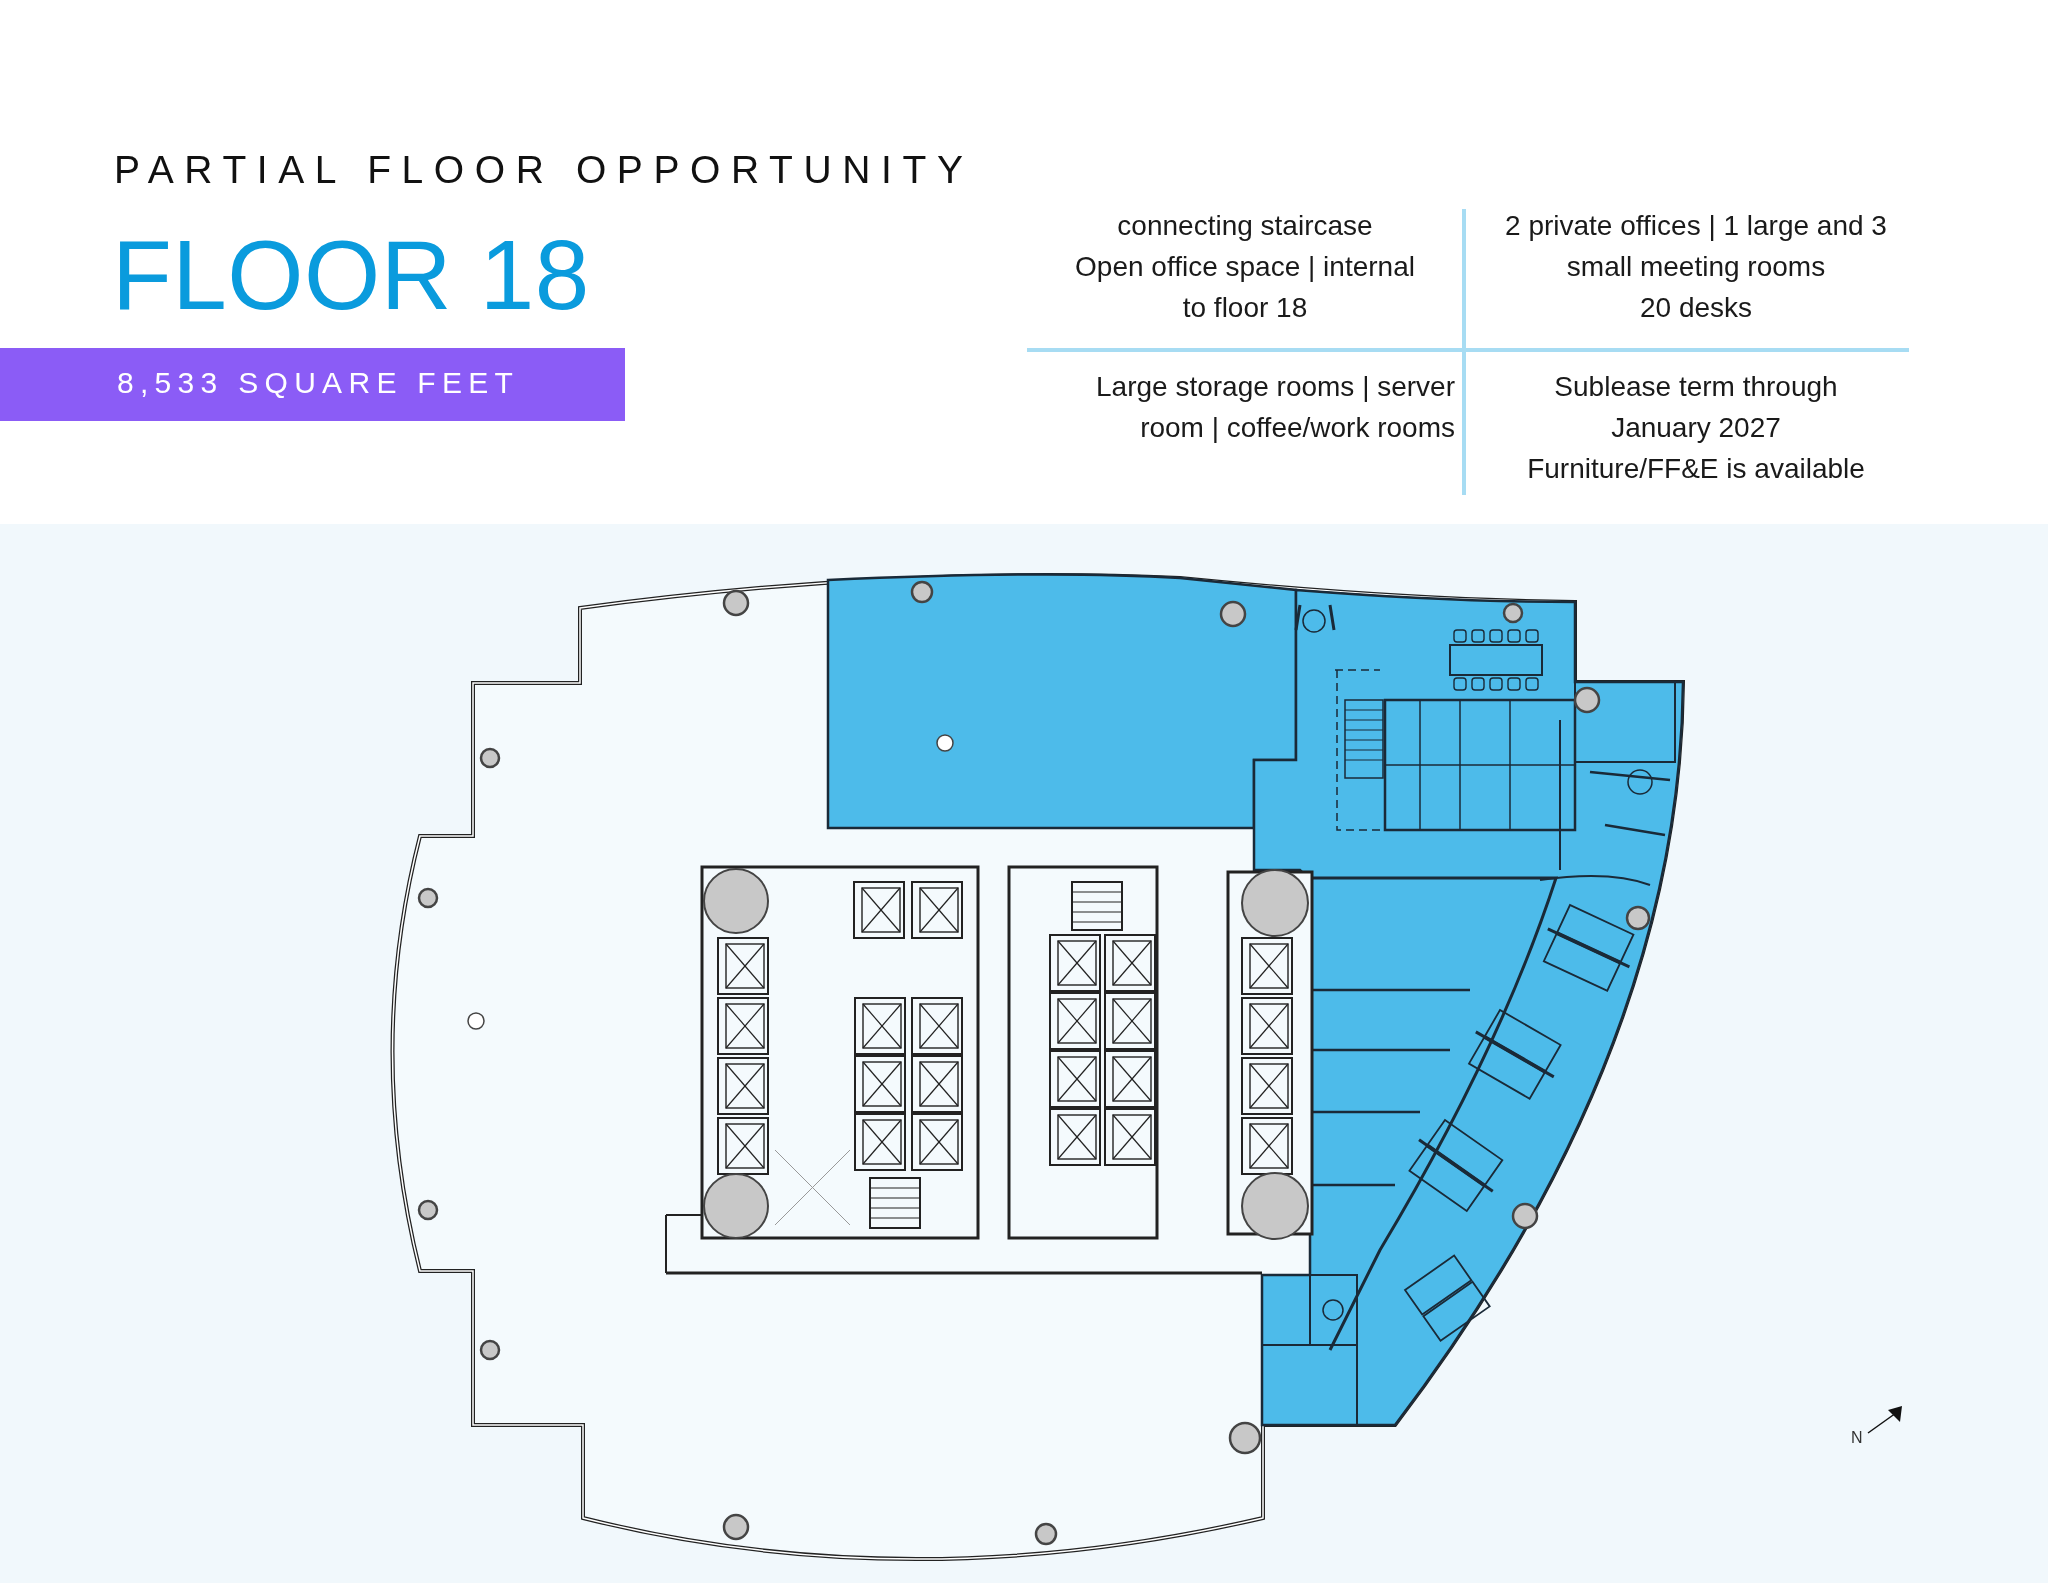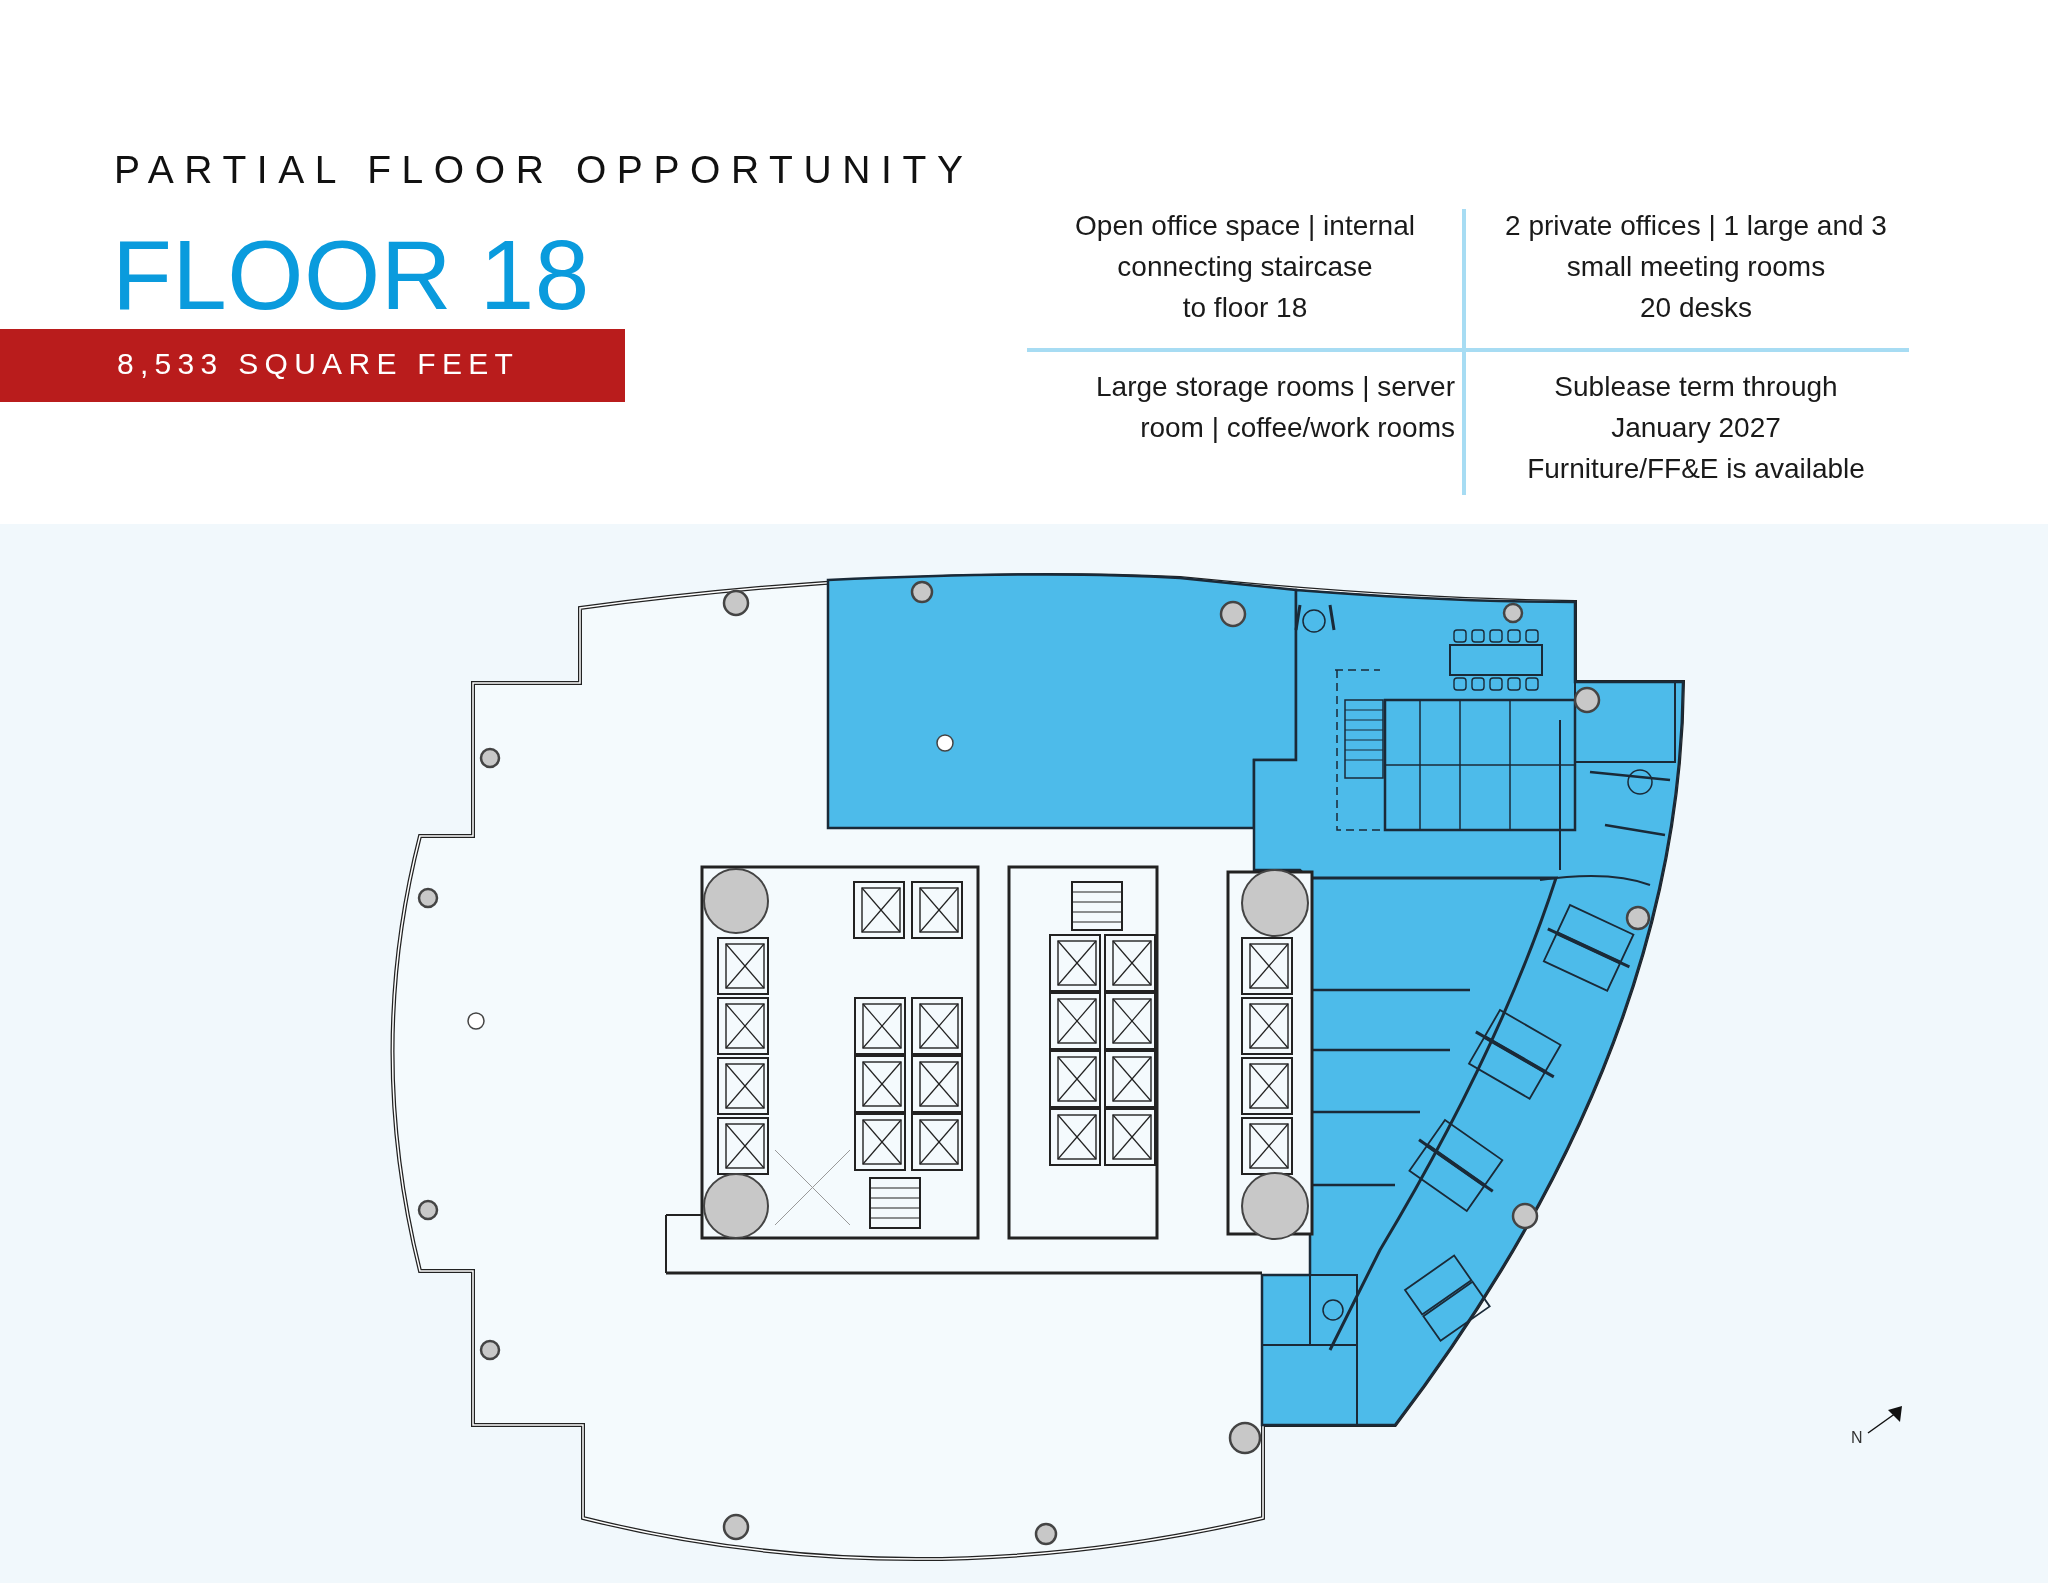--- a/index.html
+++ b/index.html
@@ -41,24 +41,24 @@
       font-size: 98px;
       font-weight: 400;
       color: #0a9bdd;
       letter-spacing: 0.5px;
       white-space: nowrap;
       line-height: 1;
     }
     .sqft-banner {
       position: absolute;
       left: 0;
-      top: 329px;
+      top: 348px;
       width: 625px;
       height: 73px;
-      background: #b91c1c;
+      background: #8b5cf6;
     }
     .sqft-text {
       position: absolute;
       left: 117px;
       top: 20px;
       font-size: 30px;
       letter-spacing: 6.3px;
       color: #ffffff;
       white-space: nowrap;
       line-height: 1;
@@ -130,22 +130,22 @@
   <div class="floor-title">FLOOR 18</div>
   <div class="sqft-banner">
     <span class="sqft-text">8,533 SQUARE FEET</span>
   </div>
 
   <div class="features">
     <div class="feature-vline"></div>
     <div class="feature-hline"></div>
 
     <div class="feature-cell cell-tl">
+      <span class="line">connecting staircase</span>
       <span class="line">Open office space | internal</span>
-      <span class="line">connecting staircase</span>
       <span class="line">to floor 18</span>
     </div>
     <div class="feature-cell cell-tr">
       <span class="line">2 private offices | 1 large and 3</span>
       <span class="line">small meeting rooms</span>
       <span class="line">20 desks</span>
     </div>
     <div class="feature-cell cell-bl">
       <span class="line">Large storage rooms | server</span>
       <span class="line">room | coffee/work rooms</span>

